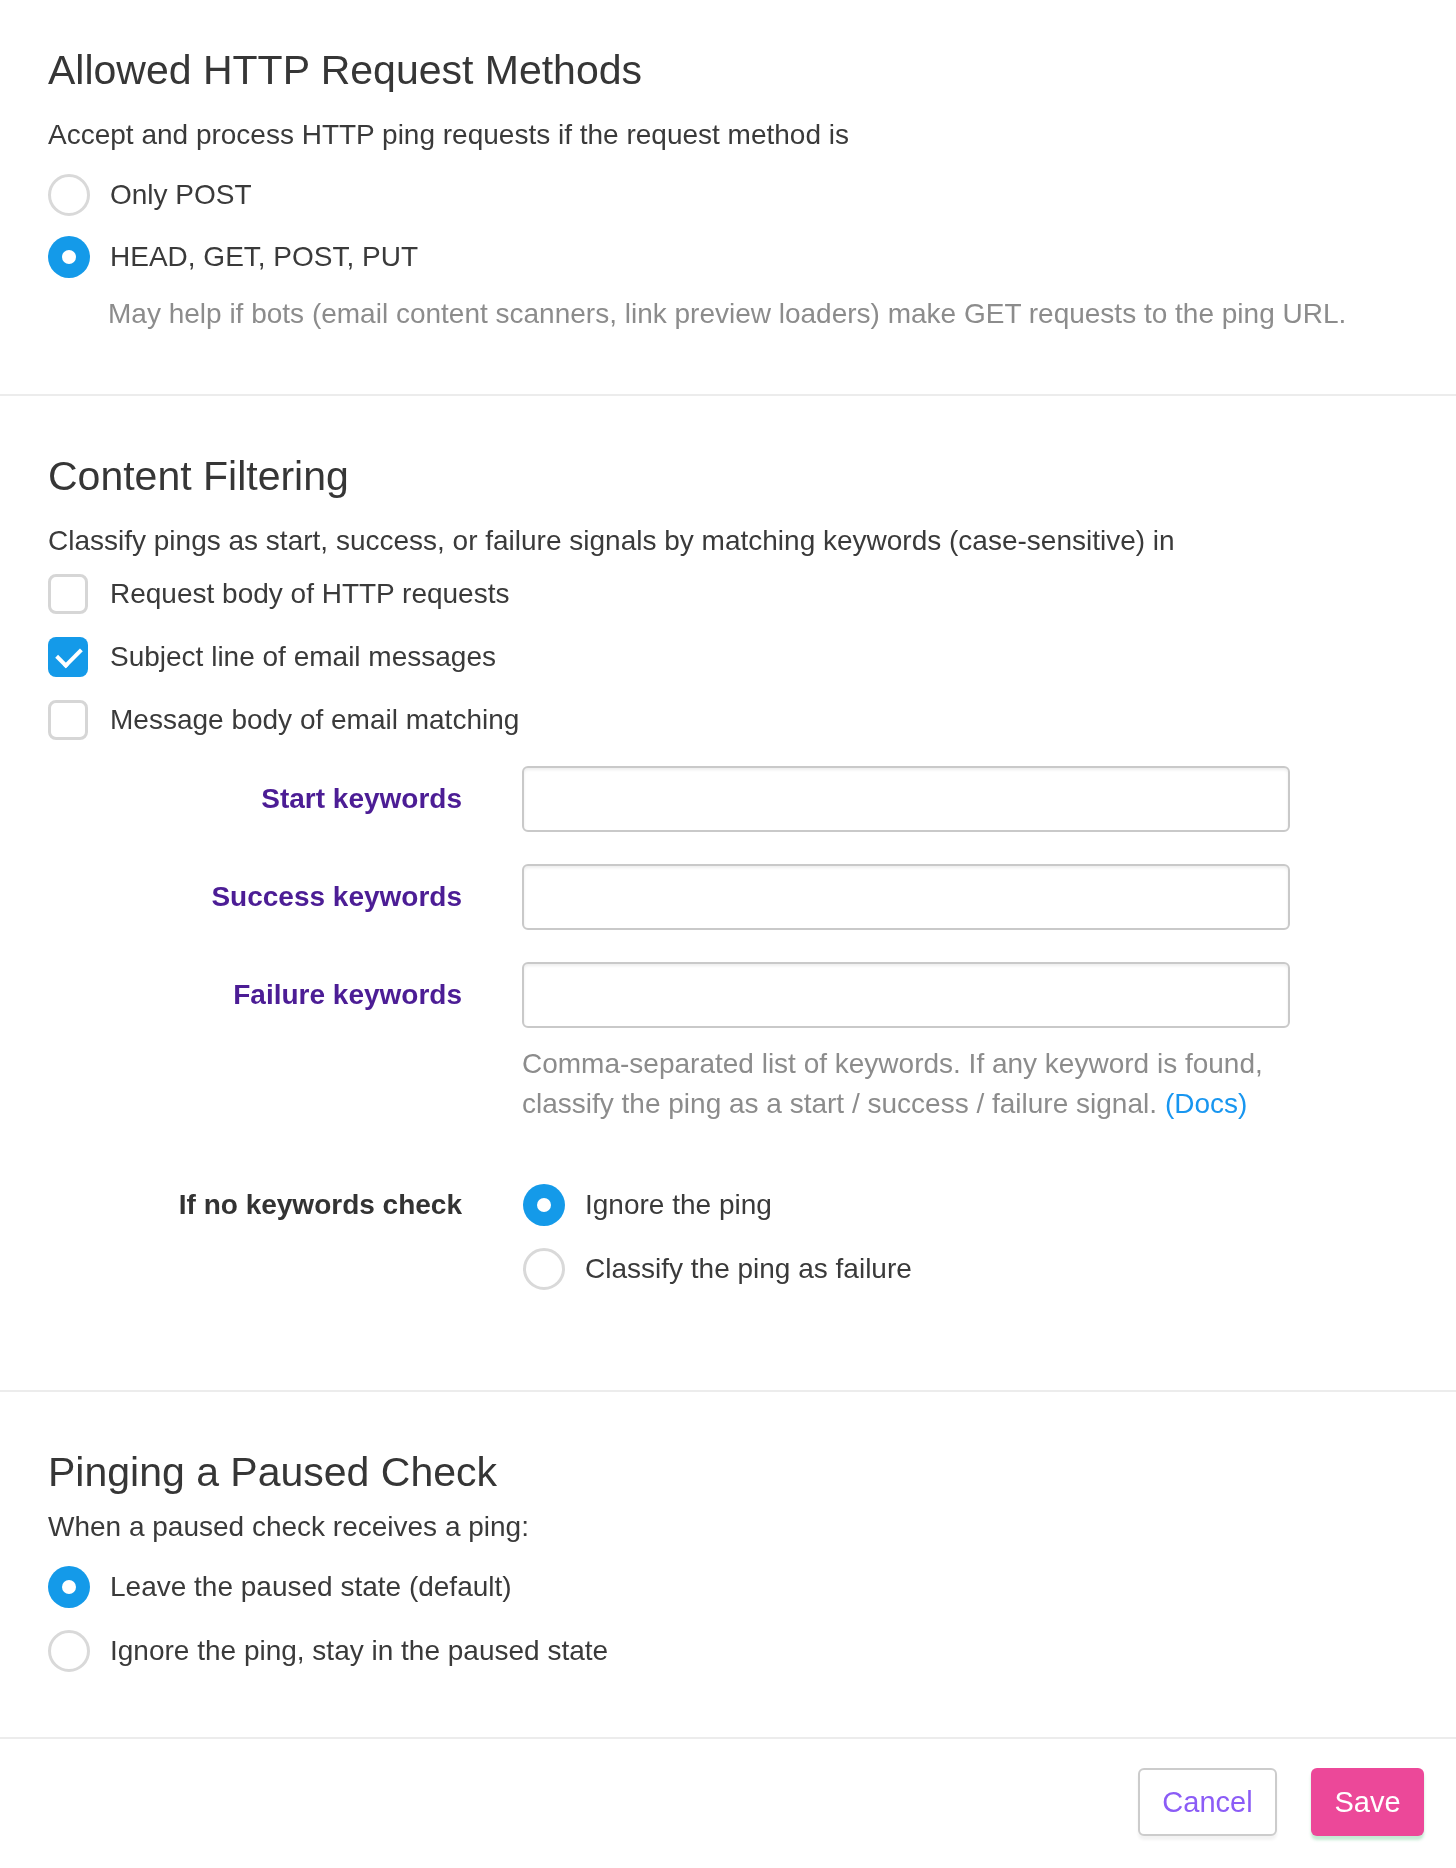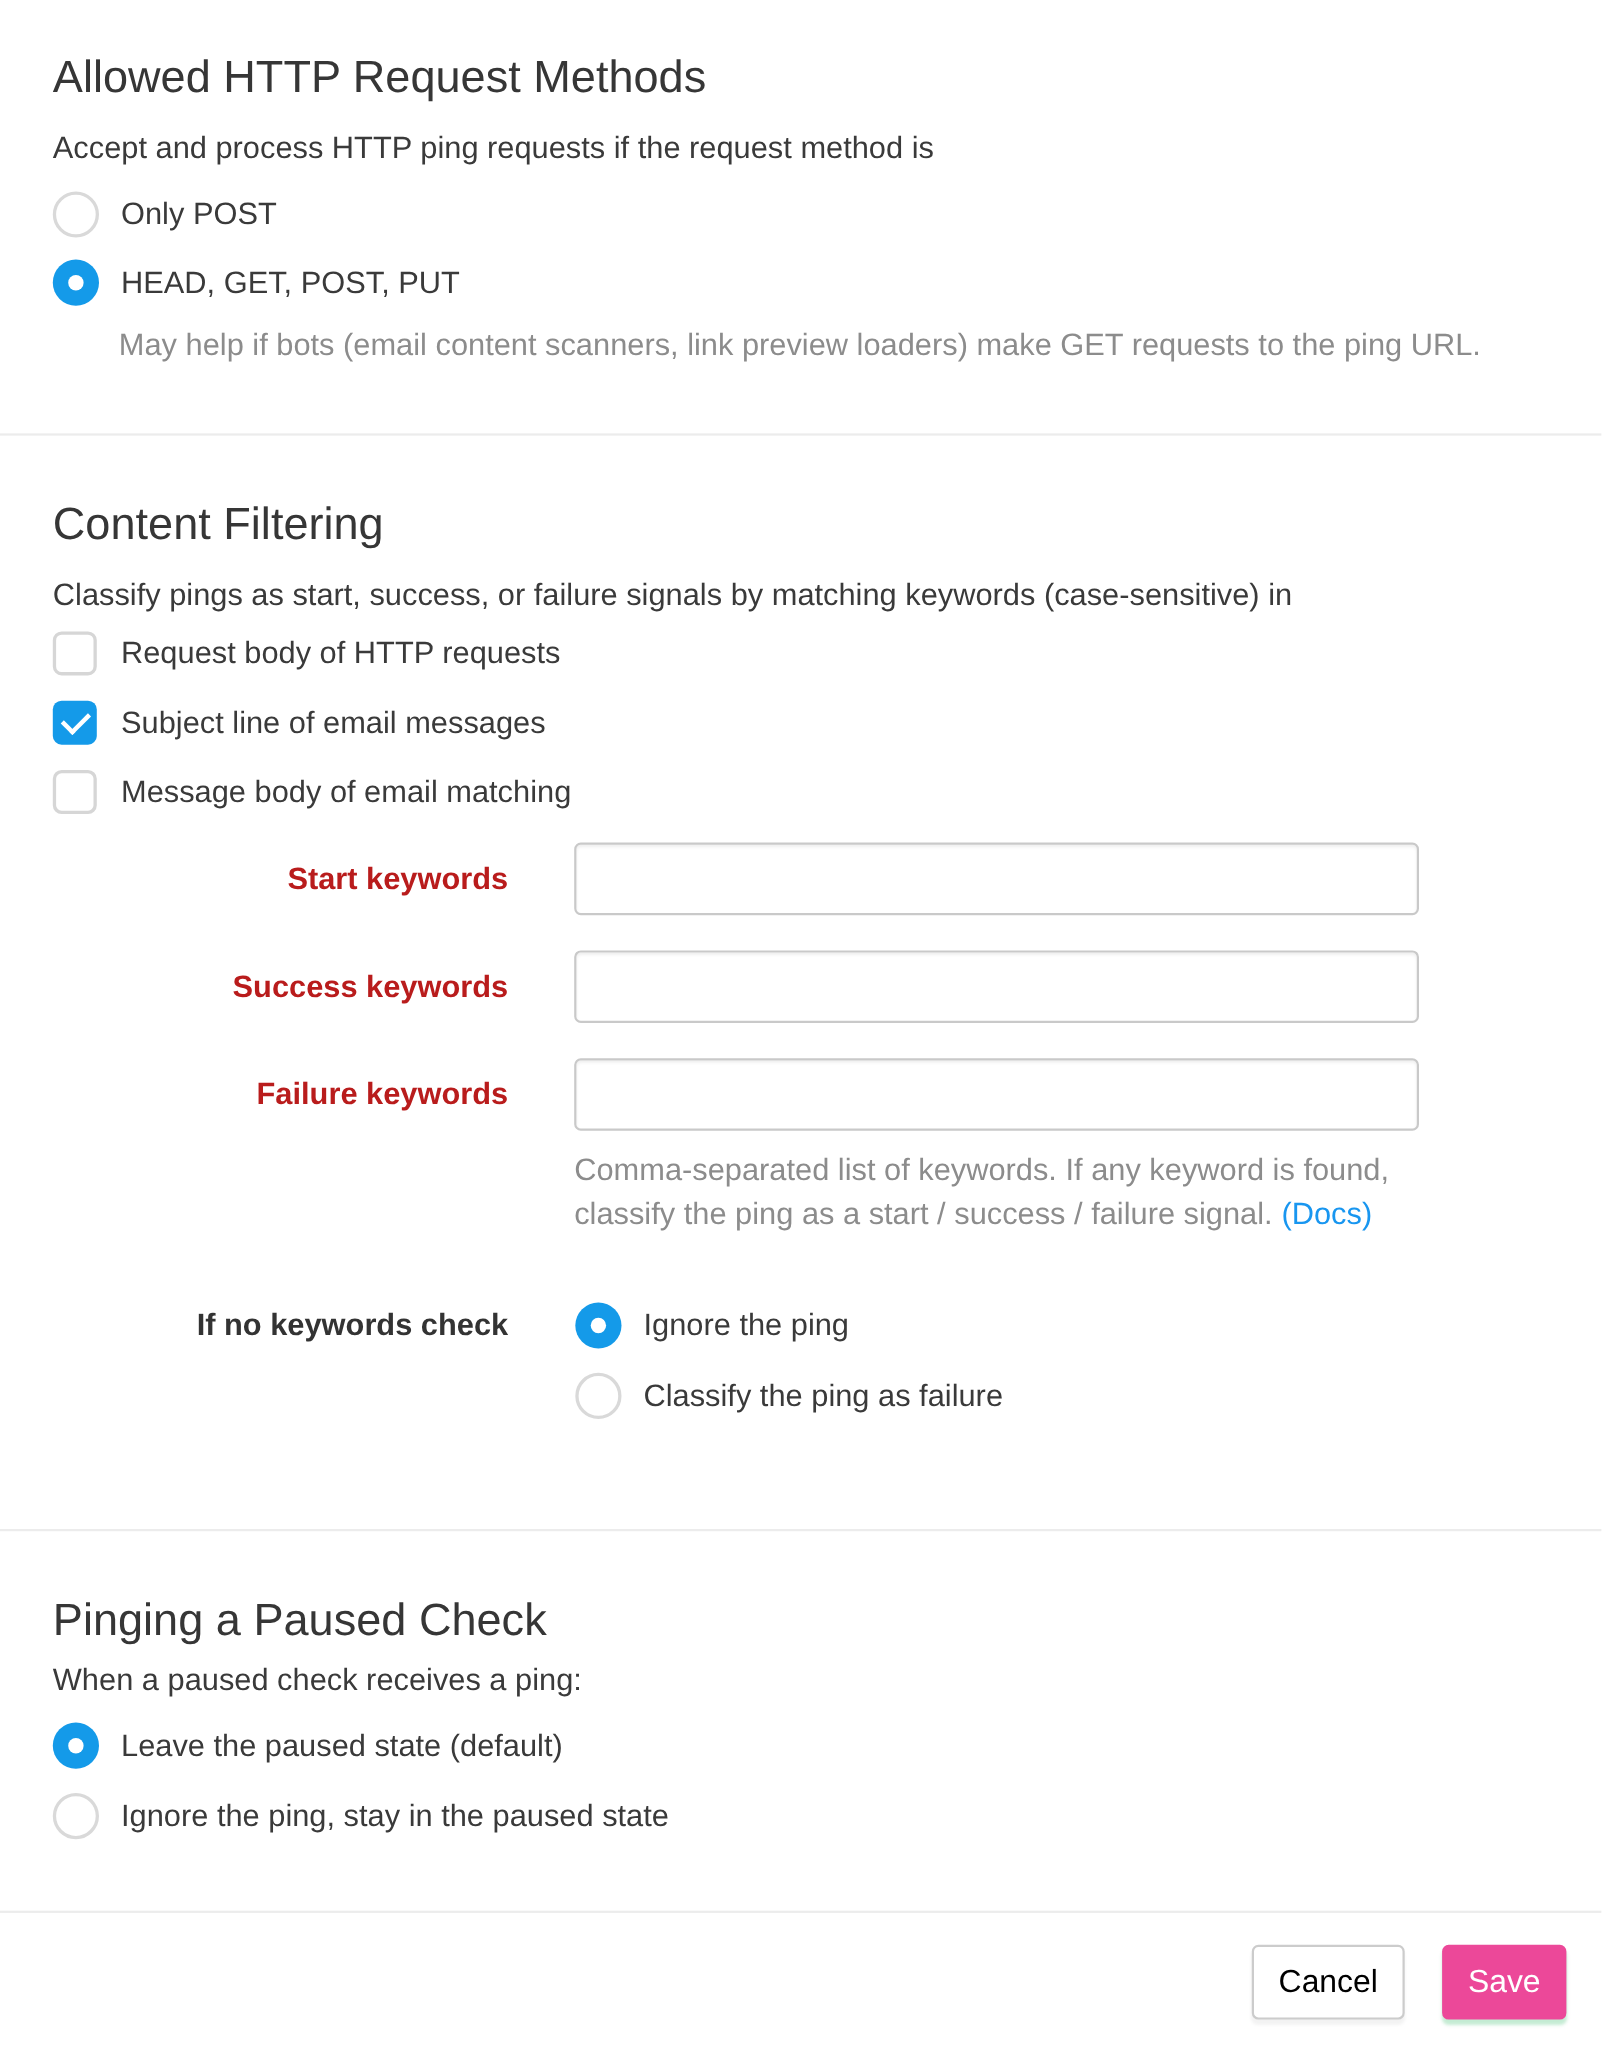--- a/index.html
+++ b/index.html
@@ -45,21 +45,21 @@
   .checkbox.checked::after {
     content:""; position:absolute; left:9px; top:10px; width:20px; height:11px;
     border-left:4px solid #fff; border-bottom:4px solid #fff;
     transform:rotate(-45deg);
   }
   .cb-label { margin-left:22px; font-size:28px; color:#3a3a3a; }
 
   
   .form-row { display:flex; align-items:center; margin-top:32px; }
   .form-row.first { margin-top:26px; }
-  .form-label { width:414px; text-align:right; font-weight:bold; font-size:28px; color:#b91c1c; }
+  .form-label { width:414px; text-align:right; font-weight:bold; font-size:28px; color:#4c1d95; }
   .text-input {
     margin-left:60px; width:768px; height:66px;
     border:2px solid #c9c9c9; border-radius:6px; background:#fff;
     box-shadow:inset 0 2px 3px rgba(0,0,0,0.07);
     font-family:"Liberation Sans", sans-serif; font-size:28px; color:#333;
     padding:0 18px; outline:none;
   }
   #keywords-helper { margin-left:474px; margin-top:16px; }
   .docs-link { color:#1896f0; text-decoration:none; margin-left:8px; cursor:pointer; }
 
@@ -77,21 +77,21 @@
   .footer {
     border-top:2px solid #ececec;
     padding:29px 32px 31px 0;
     display:flex; justify-content:flex-end; align-items:flex-start; gap:19px;
   }
   .btn {
     height:68px; border-radius:6px; font-family:"Liberation Sans", sans-serif;
     font-size:29px; cursor:pointer;
   }
   .btn-cancel {
-    width:139px; background:#fff; border:2px solid #ccc; color:#000000;
+    width:139px; background:#fff; border:2px solid #ccc; color:#8b5cf6;
     box-shadow:0 4px 3px rgba(0,0,0,0.05);
   }
   .btn-save {
     width:113px; background:#ec4899; border:none; color:#fff;
     box-shadow:0 4px 3px rgba(42,183,98,0.28);
     margin-left:15px;
   }
 </style>
 </head>
 <body>

